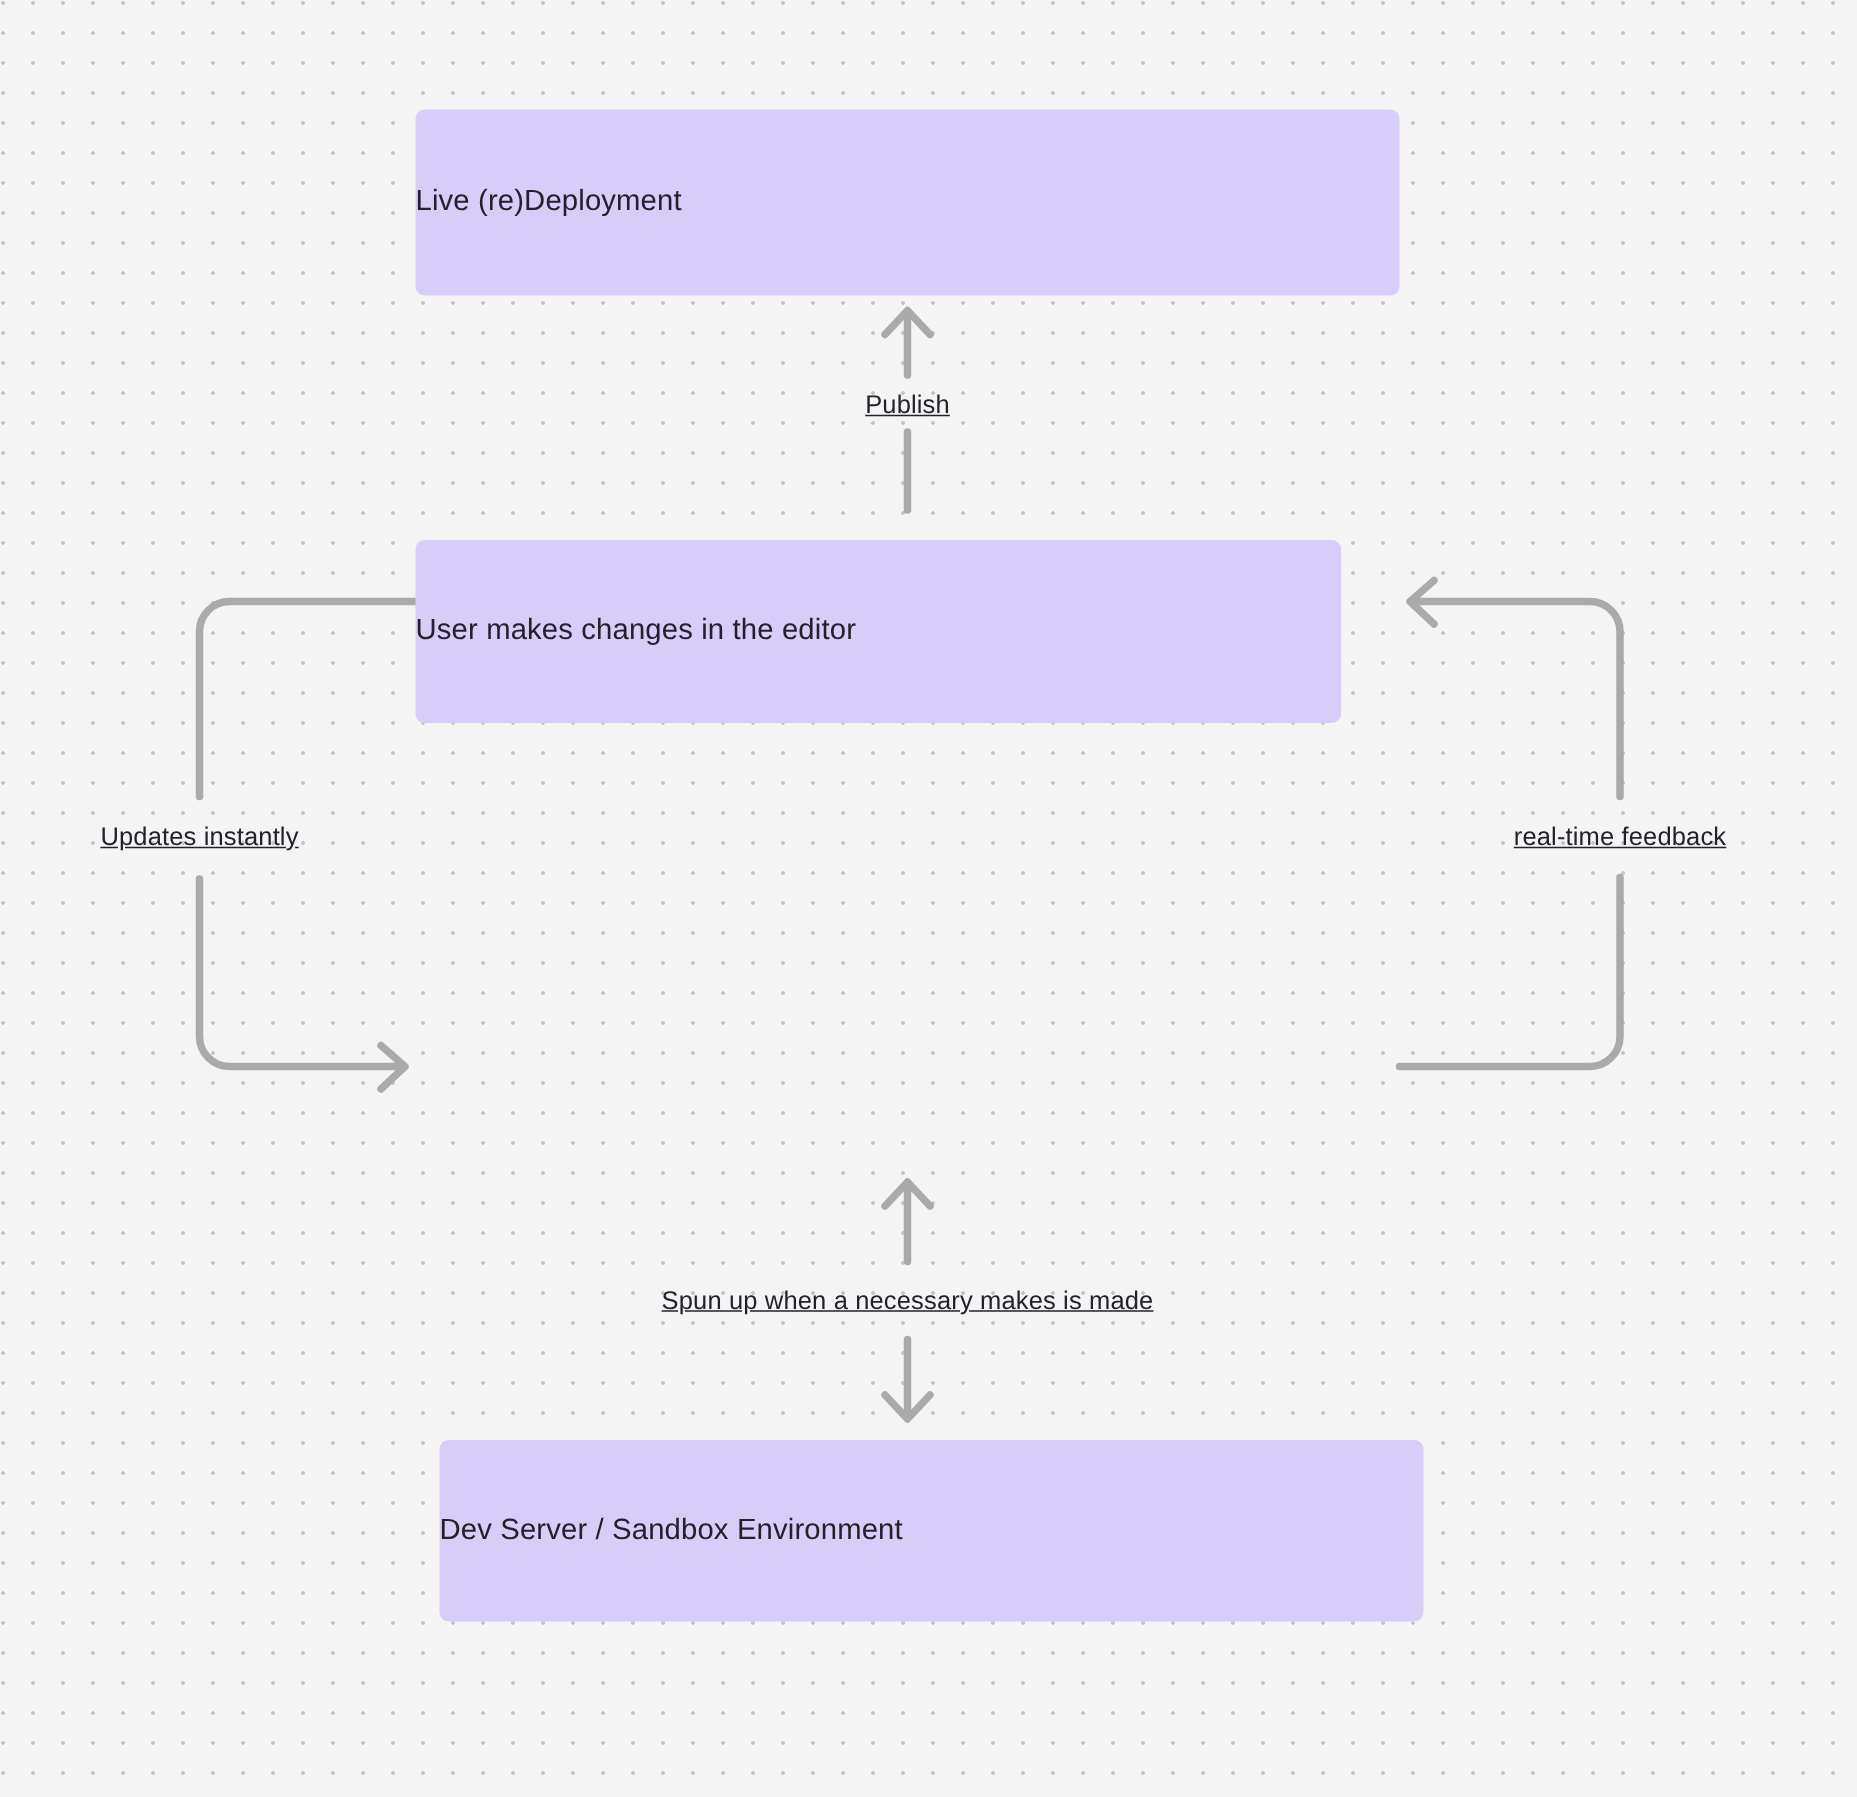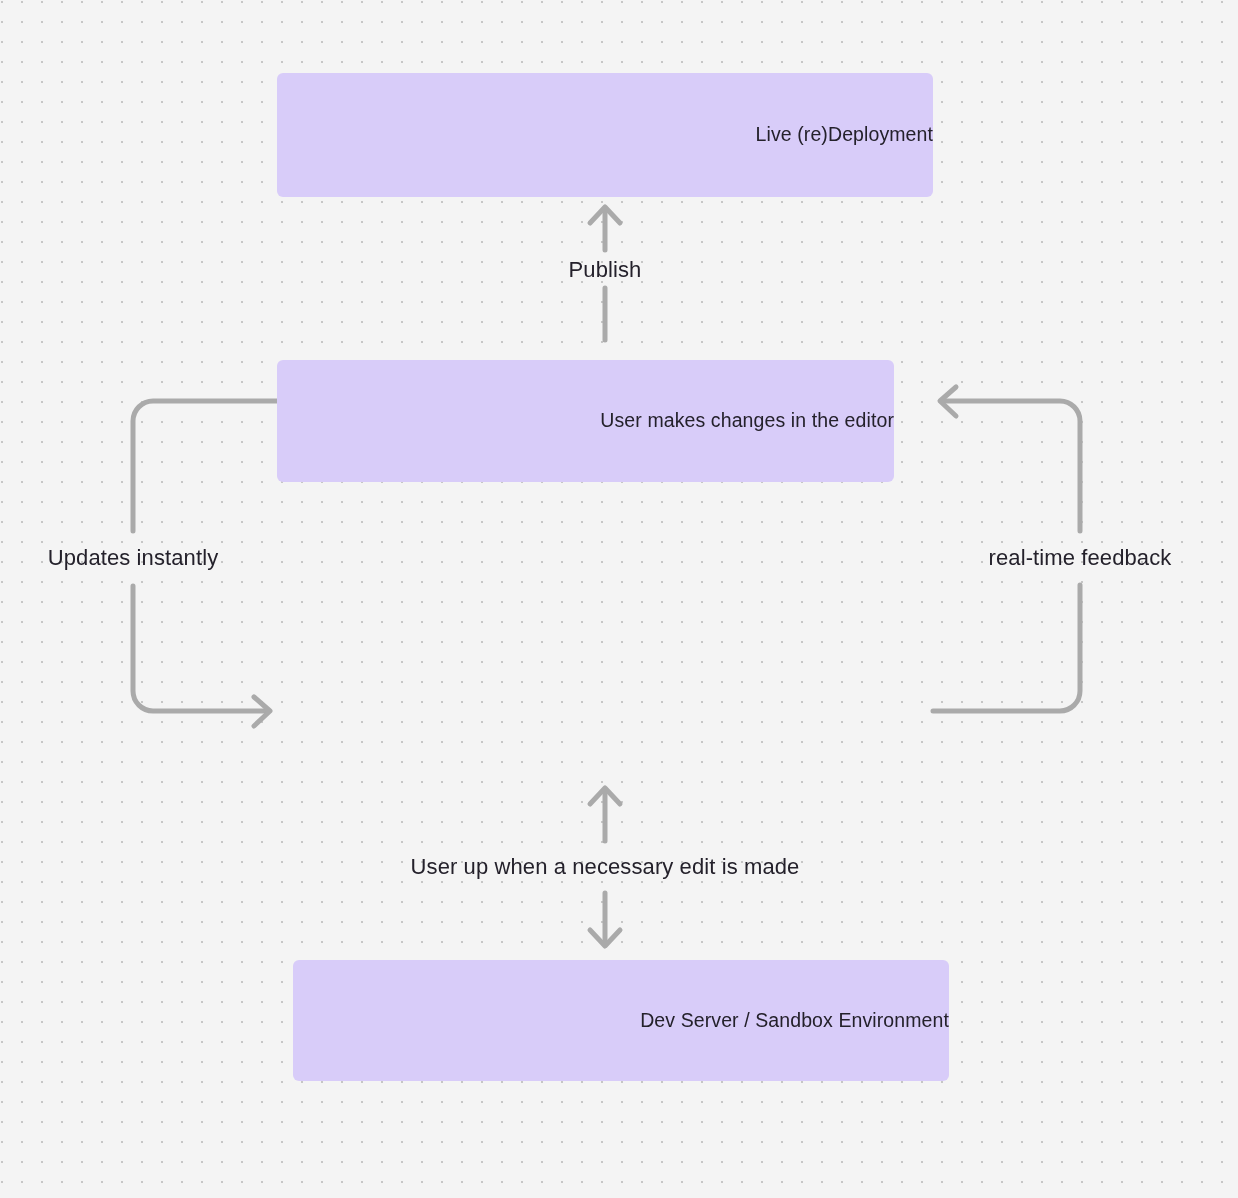--- a/index.html
+++ b/index.html
@@ -33,41 +33,42 @@
     height: 1198px;
     pointer-events: none;
   }
 
   .node {
     position: absolute;
     background: #d8ccf9;
     border-radius: 6px;
     display: flex;
     align-items: center;
-    justify-content: flex-end;
+    justify-content: flex-start;
     box-sizing: border-box;
   }
 
   .node-label {
     font-size: 19.5px;
     color: #24212b;
     letter-spacing: 0.1px;
     text-align: center;
     line-height: 1.3;
     user-select: none;
   }
 
   .edge-label {
     position: absolute;
-    font-size: 22px;
+    font-size: 17px;
     color: #24212b;
     letter-spacing: 0.1px;
     white-space: nowrap;
     user-select: none;
     line-height: 1;
+    text-decoration: underline;
   }
 
   
   #node-live      { left: 277px; top: 73px;  width: 656px; height: 124px; }
   #node-editor    { left: 277px; top: 360px; width: 617px; height: 122px; }
   #node-preview   { left: 277px; top: 651px; width: 656px; height: 121px; }
   #node-devserver { left: 277px; top: 960px; width: 656px; height: 121px; margin-left: 16px; }
 
   
   #label-publish   { left: 605px; top: 270px; transform: translate(-50%, -50%); }
@@ -123,15 +124,15 @@
   <div class="node" id="node-devserver">
     <span class="node-label">Dev Server / Sandbox Environment</span>
   </div>
 
   <div class="edge-label" id="label-publish">Publish</div>
 
   <div class="edge-label" id="label-updates">Updates instantly</div>
 
   <div class="edge-label" id="label-realtime">real-time feedback</div>
 
-  <div class="edge-label" id="label-spunup">User up when a necessary edit is made</div>
+  <div class="edge-label" id="label-spunup">Spun up when a necessary makes is made</div>
 
 </div>
 
 </body></html>

